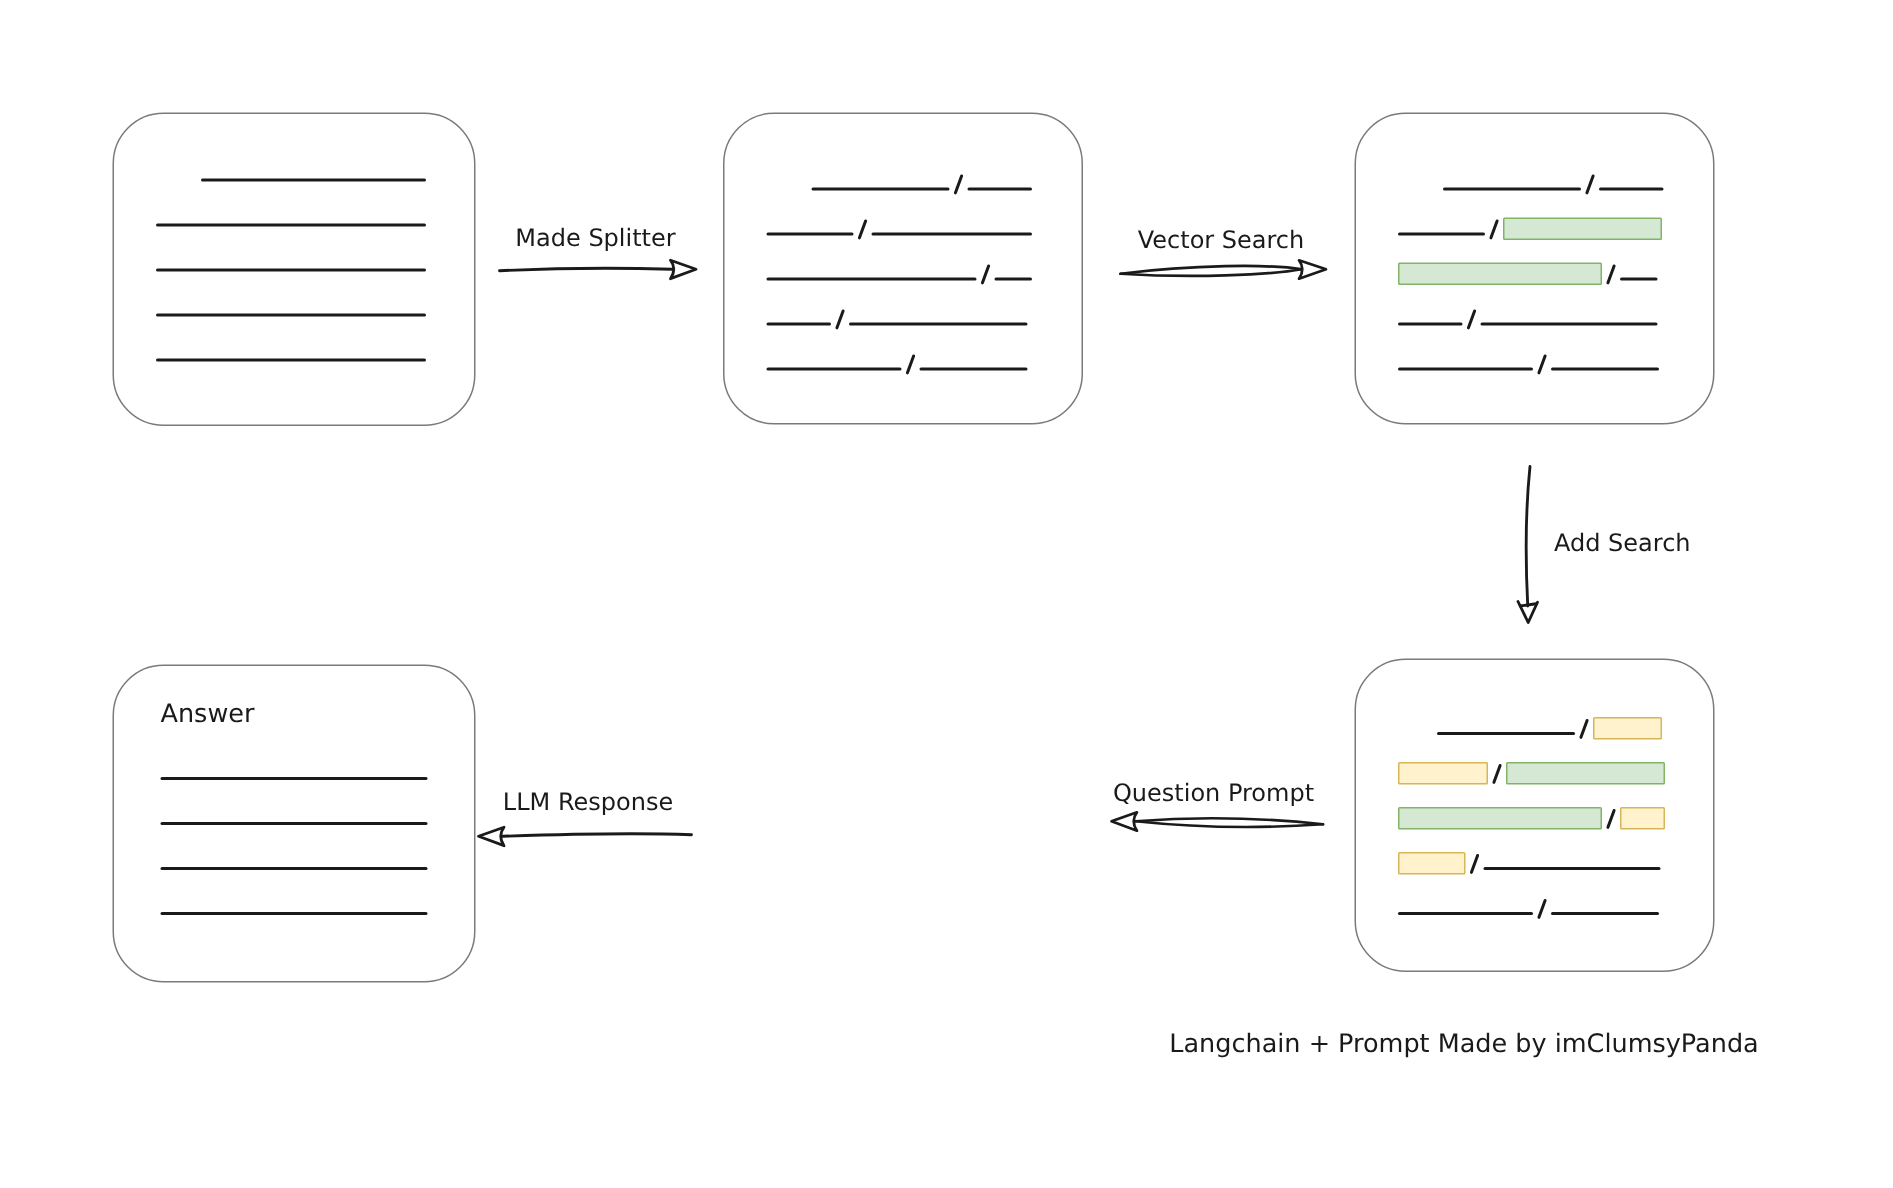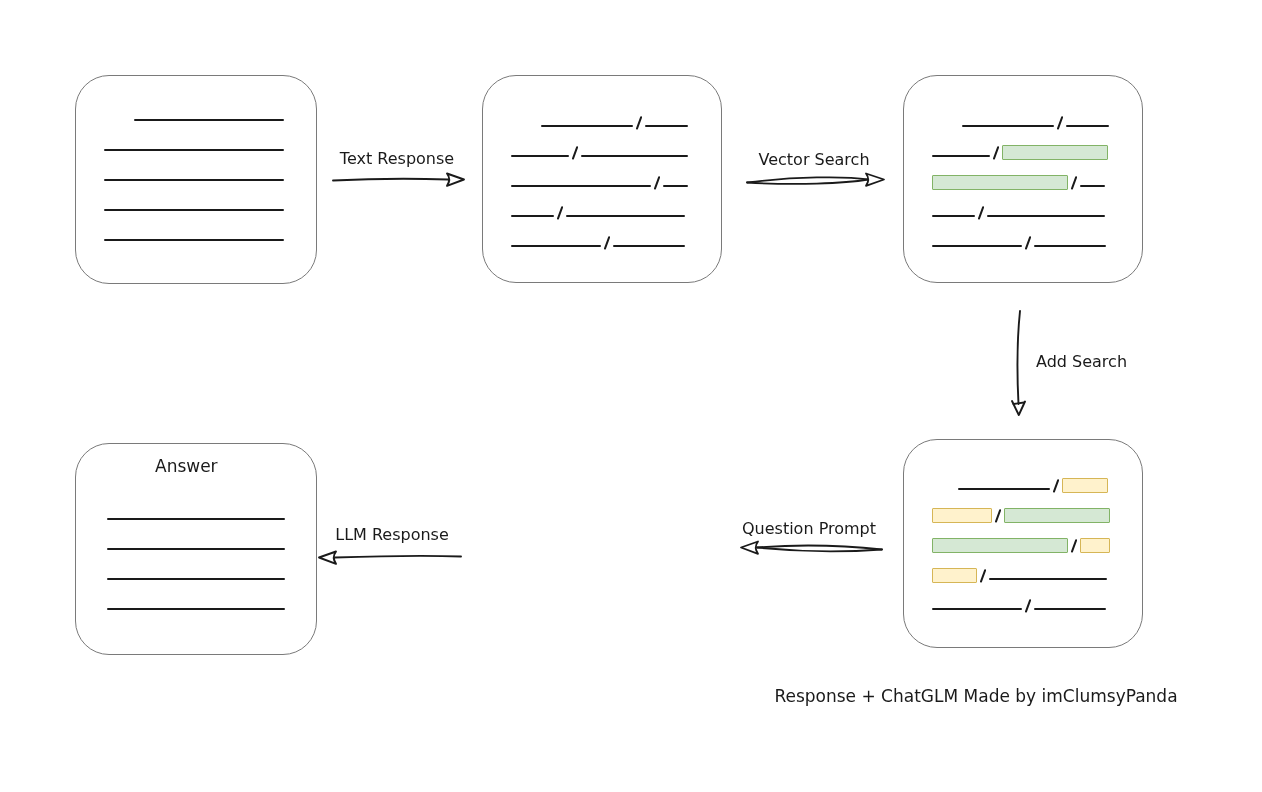--- a/index.html
+++ b/index.html
@@ -177,38 +177,38 @@
         <div class="seg-row">
           <div class="seg-line" style="width: 90px;"></div>
           <div class="seg-slash"></div>
           <div class="seg-line" style="width: 72px;"></div>
         </div>
       </div>
   </div>
 
 
   <div class="box" style="left:75px;top:443px;width:242px;height:212px;">
-    <div class="box-label" style="left:31px;top:12px;margin-left:48px;">Answer</div>
+    <div class="box-label" style="left:31px;top:22px;">Answer</div>
     <div class="rows" style="top:47px;left:31px;">
         <div class="seg-row">
           <div class="seg-line" style="width: 178px;"></div>
         </div>
         <div class="seg-row">
           <div class="seg-line" style="width: 178px;"></div>
         </div>
         <div class="seg-row">
           <div class="seg-line" style="width: 178px;"></div>
         </div>
         <div class="seg-row">
           <div class="seg-line" style="width: 178px;"></div>
         </div>
       </div>
   </div>
 
-  <div class="arrow-label" style="left:397px;top:149px;">Text Response</div>
+  <div class="arrow-label" style="left:397px;top:149px;">Made Splitter</div>
   <div class="arrow-label" style="left:814px;top:150px;">Vector Search</div>
   <div class="arrow-label no-center" style="left:1036px;top:352px;">Add Search</div>
   <div class="arrow-label" style="left:809px;top:519px;">Question Prompt</div>
   <div class="arrow-label" style="left:392px;top:525px;text-align:center;">LLM Response</div>
 
-  <div class="caption">Response + ChatGLM Made by imClumsyPanda</div>
+  <div class="caption">Langchain + Prompt Made by imClumsyPanda</div>
 
 </div>
 
 </body></html>

